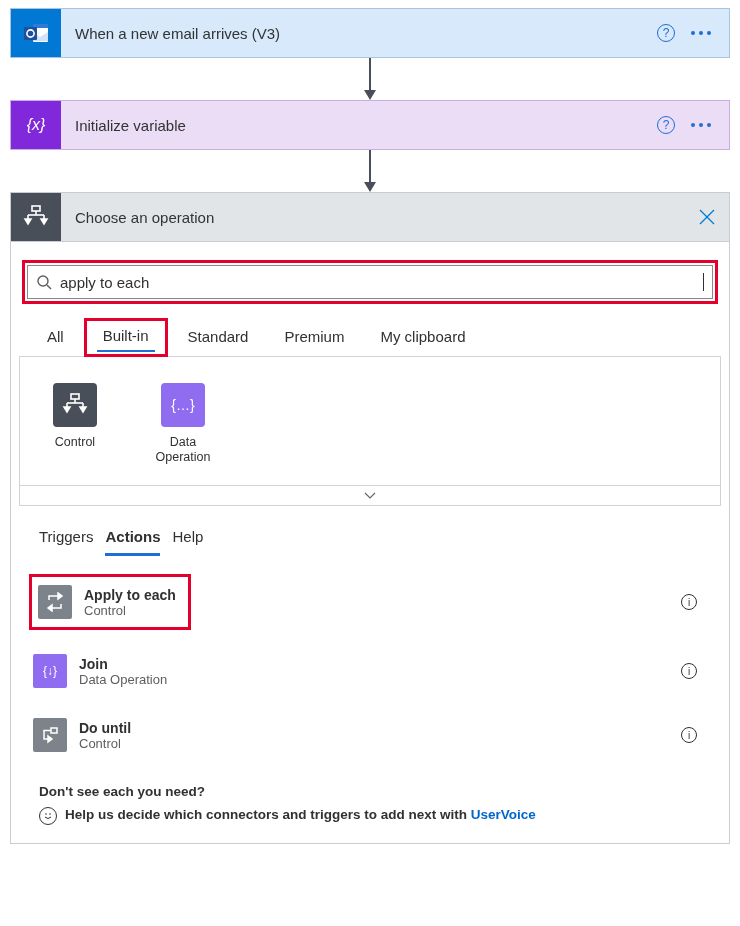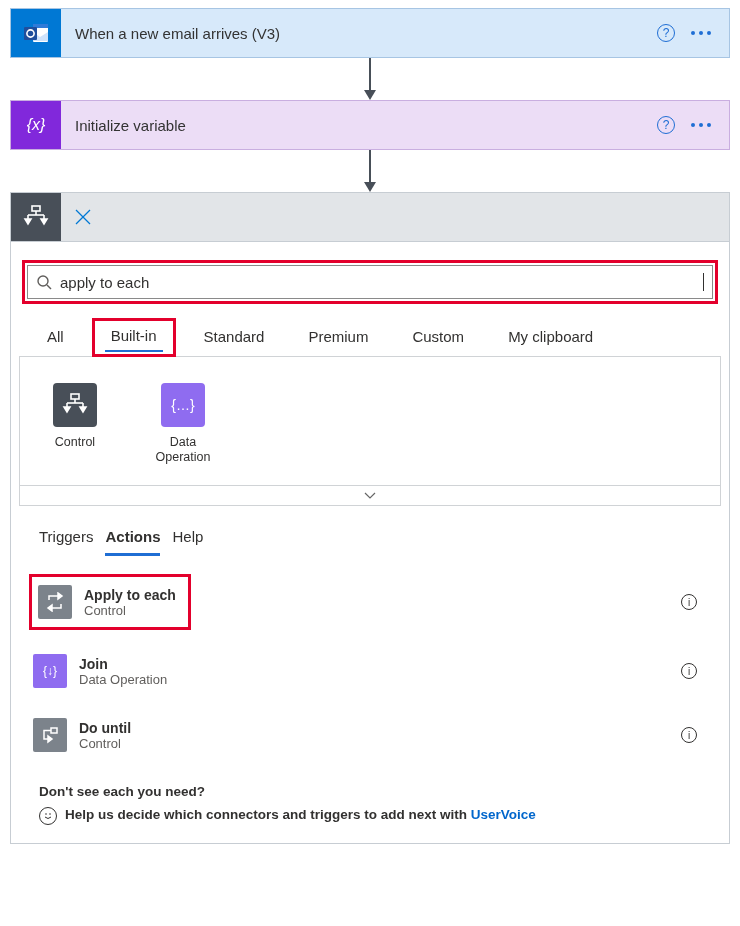--- a/index.html
+++ b/index.html
@@ -28,21 +28,21 @@
   .op-header .step-icon { background: #484f58; }
   .op-header .title { flex: 1; display: flex; align-items: center; padding: 0 14px; font-size: 15px; color: #333; }
   .close-btn { width: 44px; display: flex; align-items: center; justify-content: center; cursor: pointer; color: #0078d4; }
 
   .op-body { width: 720px; border: 1px solid #c7cdd3; border-top: none; background: #fff; padding: 18px 8px 10px 8px; }
 
   .search-wrap { border: 3px solid #e3002c; padding: 2px; margin: 0 3px 18px 3px; }
   .search { border: 1px solid #8a8a8a; height: 34px; display: flex; align-items: center; padding: 0 8px; gap: 8px; background: #fff; }
   .search input { border: none; outline: none; flex: 1; font-size: 15px; color: #323130; }
 
-  .cat-tabs { display: flex; gap: 12px; padding: 0 12px 0 12px; border-bottom: none; }
+  .cat-tabs { display: flex; gap: 4px; padding: 0 12px 0 12px; border-bottom: none; }
   .cat-tabs .tab { padding: 6px 16px 10px 16px; font-size: 15px; color: #323130; cursor: pointer; position: relative; }
   .cat-tabs .tab.active-builtin { border: 3px solid #e3002c; margin-top: -4px; }
   .cat-tabs .tab.active-builtin::after { content:""; position:absolute; left: 10px; right: 10px; bottom: 2px; height: 2px; background: #1f6ed4; }
 
   .connectors { border: 1px solid #d0d3d6; border-top: 1px solid #d0d3d6; padding: 26px 20px 20px 20px; display: flex; gap: 38px; margin-top: -1px; }
   .connector { display: flex; flex-direction: column; align-items: center; width: 70px; }
   .conn-icon { width: 44px; height: 44px; border-radius: 4px; display: flex; align-items: center; justify-content: center; }
   .conn-control { background: #484f58; }
   .conn-dataop { background: #8f6cf0; }
   .conn-label { font-size: 12.5px; color: #323130; text-align: center; margin-top: 8px; line-height: 1.2; }
@@ -138,20 +138,21 @@
       <svg width="26" height="26" viewBox="0 0 26 26" stroke="#fff" stroke-width="1.6" fill="none">
         <rect x="9" y="2" width="8" height="5"></rect>
         <line x1="13" y1="7" x2="13" y2="11"></line>
         <line x1="5" y1="11" x2="21" y2="11"></line>
         <line x1="5" y1="11" x2="5" y2="15"></line>
         <line x1="21" y1="11" x2="21" y2="15"></line>
         <polygon points="5,15 2,15 5,20 8,15" fill="#fff"></polygon>
         <polygon points="21,15 18,15 21,20 24,15" fill="#fff"></polygon>
       </svg>
     </div>
+    <div class="title">Choose an operation</div>
     <div class="close-btn">
       <svg width="18" height="18" viewBox="0 0 18 18">
           <line x1="2" y1="2" x2="16" y2="16" stroke="#0078d4" stroke-width="1.3"></line>
           <line x1="16" y1="2" x2="2" y2="16" stroke="#0078d4" stroke-width="1.3"></line>
         </svg>
     </div>
   </div>
 
   <div class="op-body">
 
@@ -164,21 +165,20 @@
         <input type="text" value="apply to each" style="">
         <span style="width:1px;height:18px;background:#323130;margin-left:-6px"></span>
       </div>
     </div>
 
     <div class="cat-tabs">
       <div class="tab">All</div>
       <div class="tab active-builtin">Built-in</div>
       <div class="tab">Standard</div>
       <div class="tab">Premium</div>
-      <div class="tab">Custom</div>
       <div class="tab">My clipboard</div>
     </div>
 
     <div class="connectors">
       <div class="connector">
         <div class="conn-icon conn-control">
           <svg width="26" height="26" viewBox="0 0 26 26" stroke="#fff" stroke-width="1.6" fill="none">
             <rect x="9" y="2" width="8" height="5"></rect>
             <line x1="13" y1="7" x2="13" y2="11"></line>
             <line x1="5" y1="11" x2="21" y2="11"></line>

